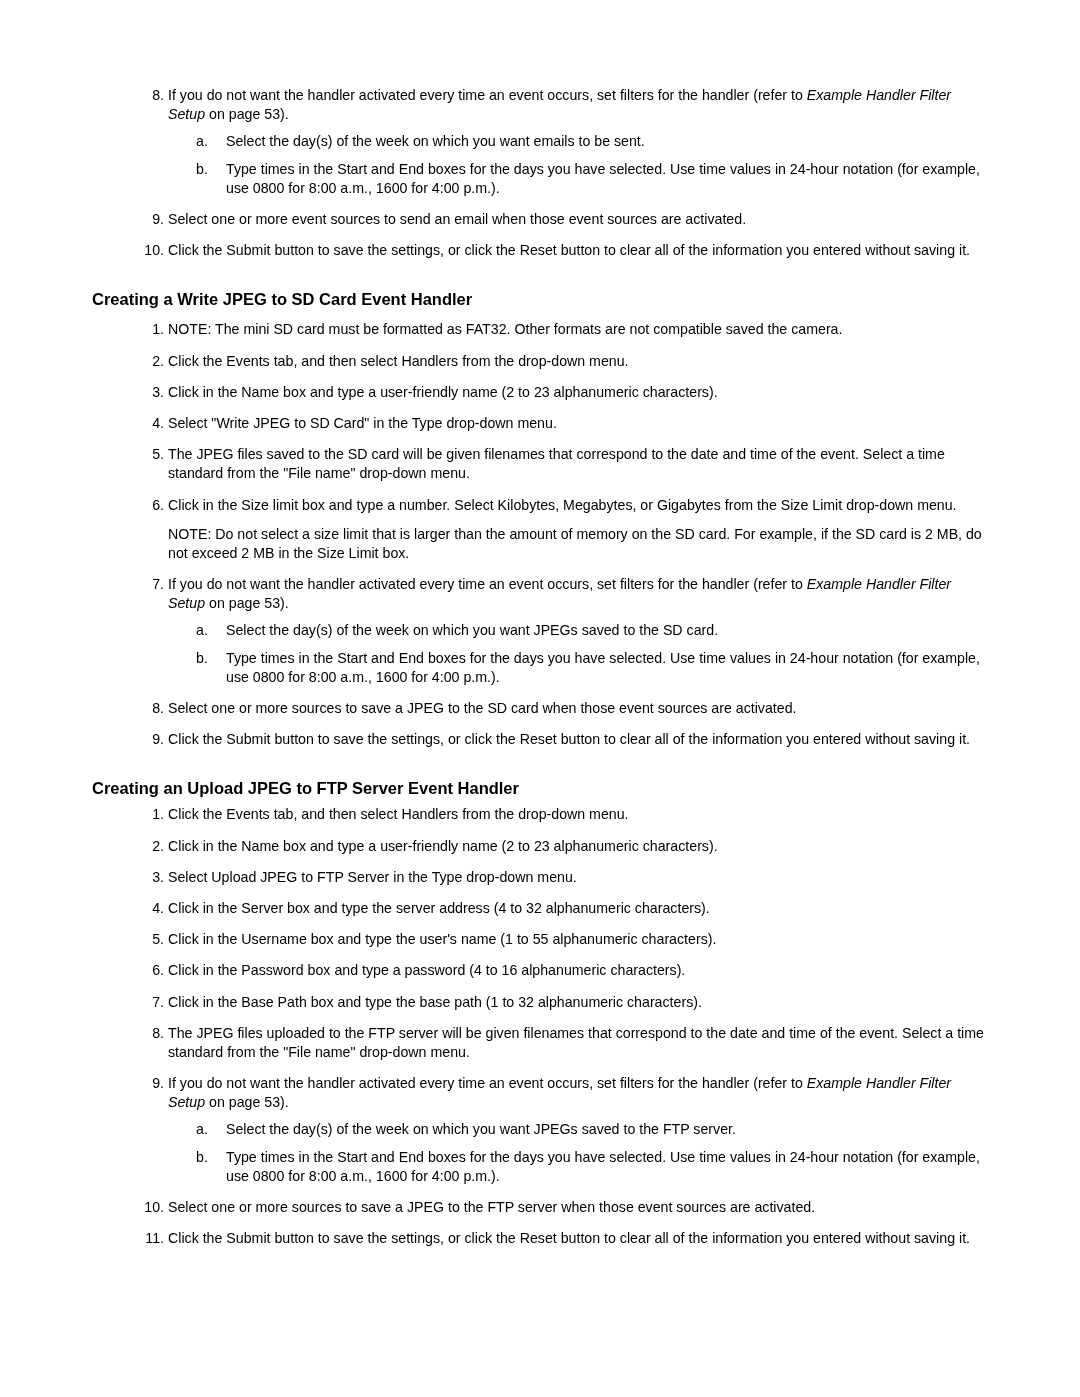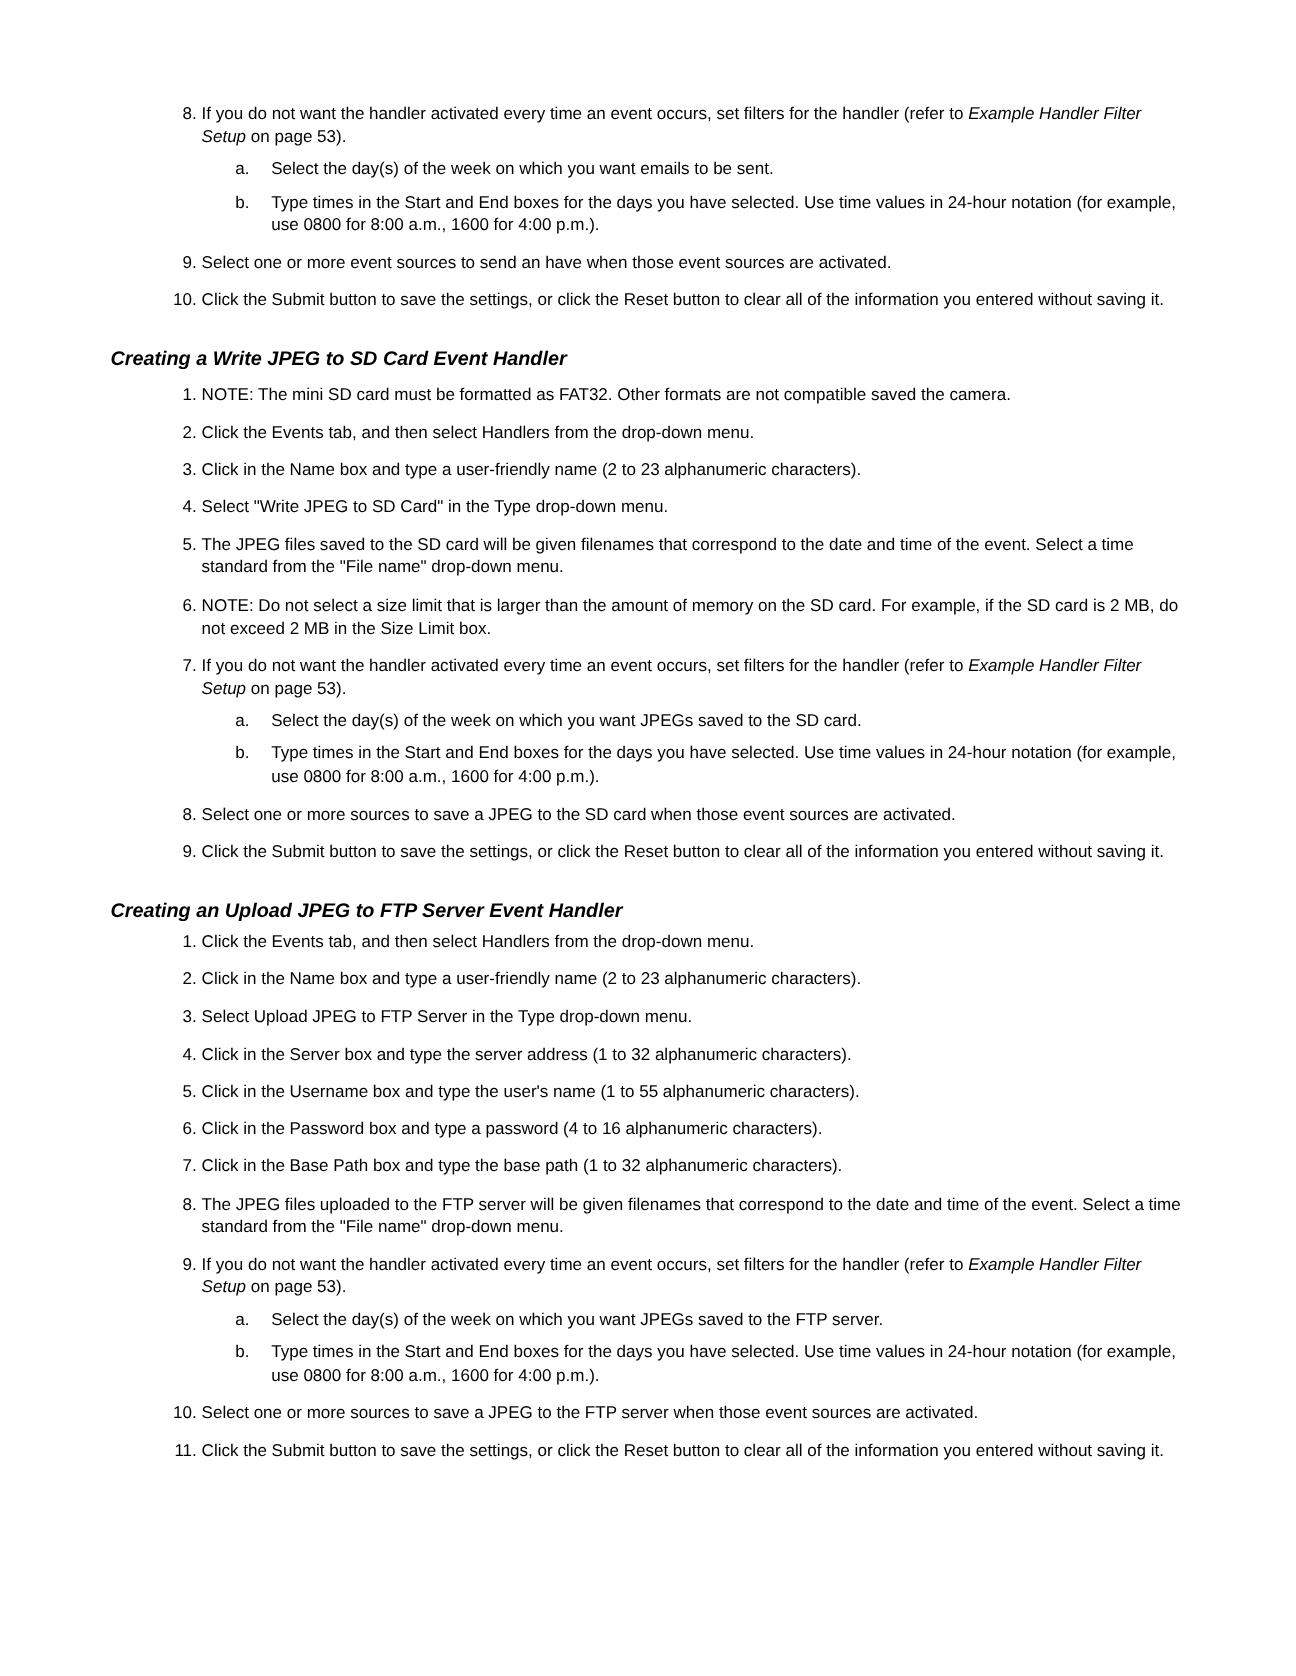--- a/index.html
+++ b/index.html
@@ -21,21 +21,20 @@
   }
   .content {
     font-size: 14.2px;
     line-height: 1.35;
   }
   .heading {
     font-size: 16.5px;
     font-weight: bold;
     margin-top: 28px;
     margin-bottom: 6px;
-    font-style: italic;
   }
   
   ol.main {
     margin: 0;
     padding: 0 0 0 48px; 
     list-style: none;
     counter-reset: mainitem var(--start, 0);
   }
   ol.main > li {
     position: relative;
@@ -93,46 +92,46 @@
 <body>
 
 <div class="page">
   <div class="content">
 
     <ol class="main" id="list-s1" style="--start: 7; counter-reset: mainitem 7;">
         <li><span><span>If you do not want the handler activated every time an event occurs, set filters for the handler (refer to </span><span class="ref">Example Handler Filter Setup</span><span> on page 53).</span></span><ol class="sub">
             <li>Select the day(s) of the week on which you want emails to be sent.</li>
             <li>Type times in the Start and End boxes for the days you have selected. Use time values in 24-hour notation (for example, use 0800 for 8:00 a.m., 1600 for 4:00 p.m.).</li>
           </ol></li>
-        <li><span>Select one or more event sources to send an have when those event sources are activated.</span></li>
+        <li><span>Select one or more event sources to send an email when those event sources are activated.</span></li>
         <li><span>Click the Submit button to save the settings, or click the Reset button to clear all of the information you entered without saving it.</span></li>
       </ol>
 
     <div class="heading">Creating a Write JPEG to SD Card Event Handler</div>
     <ol class="main" id="list-s2" style="--start: 0; counter-reset: mainitem 0;">
         <li><div class="note"><span class="note-label">NOTE:  </span><span>The mini SD card must be formatted as FAT32. Other formats are not compatible saved the camera.</span></div></li>
         <li><span>Click the Events tab, and then select Handlers from the drop-down menu.</span></li>
         <li><span>Click in the Name box and type a user-friendly name (2 to 23 alphanumeric characters).</span></li>
         <li><span>Select "Write JPEG to SD Card" in the Type drop-down menu.</span></li>
         <li><span>The JPEG files saved to the SD card will be given filenames that correspond to the date and time of the event. Select a time standard from the "File name" drop-down menu.</span></li>
-        <li><div class="note"><span class="note-label">NOTE:  </span><span>Do not select a size limit that is larger than the amount of memory on the SD card. For example, if the SD card is 2 MB, do not exceed 2 MB in the Size Limit box.</span></div></li>
+        <li><span>Click in the Size limit box and type a number. Select Kilobytes, Megabytes, or Gigabytes from the Size Limit drop-down menu.</span><div class="note"><span class="note-label">NOTE:  </span><span>Do not select a size limit that is larger than the amount of memory on the SD card. For example, if the SD card is 2 MB, do not exceed 2 MB in the Size Limit box.</span></div></li>
         <li><span><span>If you do not want the handler activated every time an event occurs, set filters for the handler (refer to </span><span class="ref">Example Handler Filter Setup</span><span> on page 53).</span></span><ol class="sub">
             <li>Select the day(s) of the week on which you want JPEGs saved to the SD card.</li>
             <li>Type times in the Start and End boxes for the days you have selected. Use time values in 24-hour notation (for example, use 0800 for 8:00 a.m., 1600 for 4:00 p.m.).</li>
           </ol></li>
         <li><span>Select one or more sources to save a JPEG to the SD card when those event sources are activated.</span></li>
         <li><span>Click the Submit button to save the settings, or click the Reset button to clear all of the information you entered without saving it.</span></li>
       </ol>
 
     <div class="heading">Creating an Upload JPEG to FTP Server Event Handler</div>
     <ol class="main" id="list-s3" style="--start: 0; counter-reset: mainitem 0;">
         <li><span>Click the Events tab, and then select Handlers from the drop-down menu.</span></li>
         <li><span>Click in the Name box and type a user-friendly name (2 to 23 alphanumeric characters).</span></li>
         <li><span>Select Upload JPEG to FTP Server in the Type drop-down menu.</span></li>
-        <li><span>Click in the Server box and type the server address (1 to 32 alphanumeric characters).</span></li>
+        <li><span>Click in the Server box and type the server address (4 to 32 alphanumeric characters).</span></li>
         <li><span>Click in the Username box and type the user's name (1 to 55 alphanumeric characters).</span></li>
         <li><span>Click in the Password box and type a password (4 to 16 alphanumeric characters).</span></li>
         <li><span>Click in the Base Path box and type the base path (1 to 32 alphanumeric characters).</span></li>
         <li><span>The JPEG files uploaded to the FTP server will be given filenames that correspond to the date and time of the event. Select a time standard from the "File name" drop-down menu.</span></li>
         <li><span><span>If you do not want the handler activated every time an event occurs, set filters for the handler (refer to </span><span class="ref">Example Handler Filter Setup</span><span> on page 53).</span></span><ol class="sub">
             <li>Select the day(s) of the week on which you want JPEGs saved to the FTP server.</li>
             <li>Type times in the Start and End boxes for the days you have selected. Use time values in 24-hour notation (for example, use 0800 for 8:00 a.m., 1600 for 4:00 p.m.).</li>
           </ol></li>
         <li><span>Select one or more sources to save a JPEG to the FTP server when those event sources are activated.</span></li>
         <li><span>Click the Submit button to save the settings, or click the Reset button to clear all of the information you entered without saving it.</span></li>

